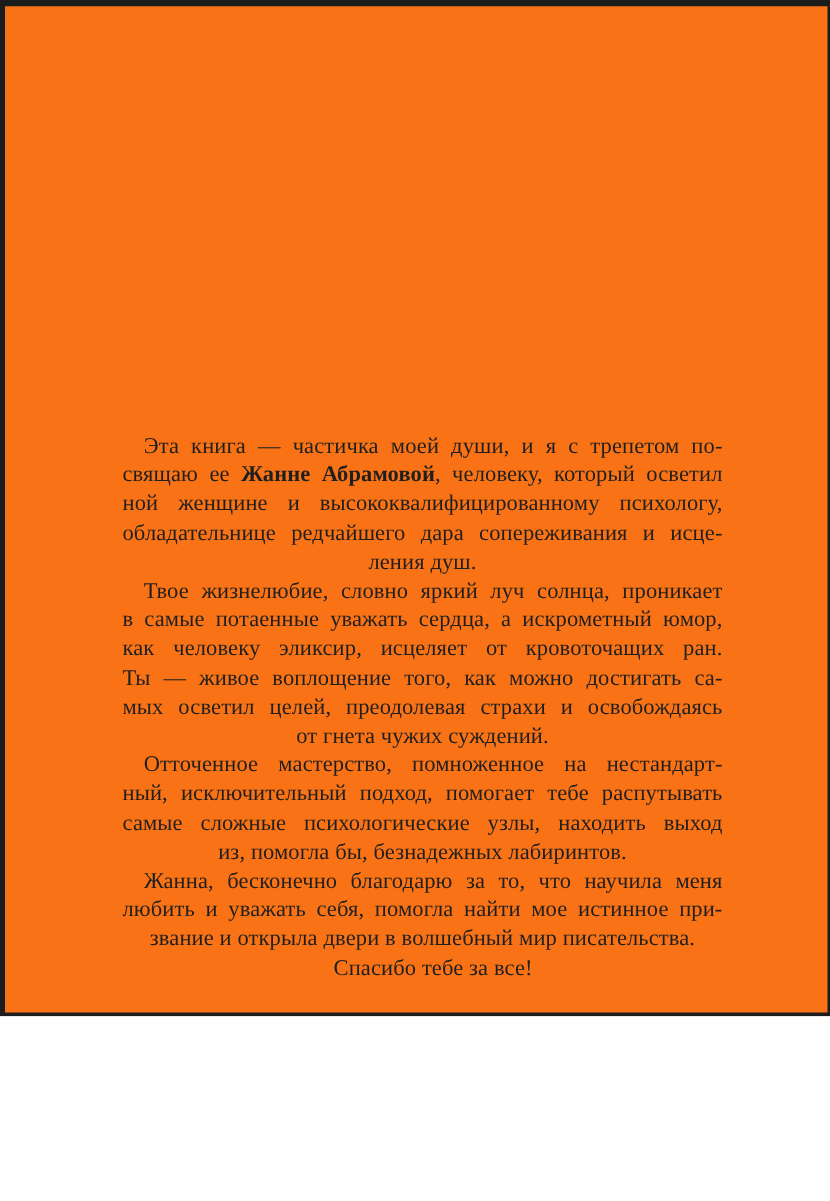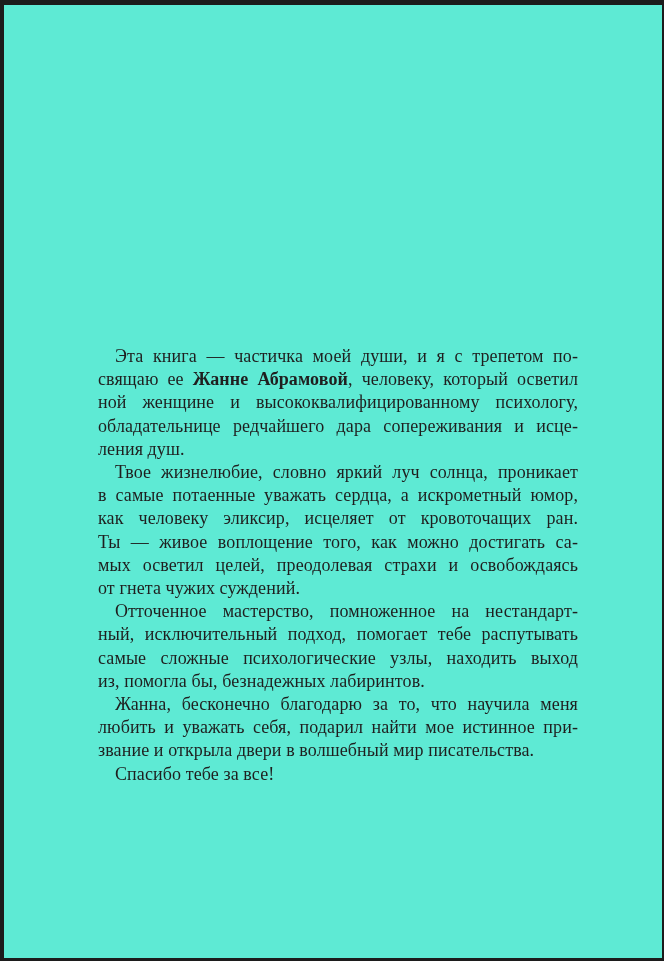--- a/index.html
+++ b/index.html
@@ -3,42 +3,42 @@
 <meta charset="utf-8">
 <style>
   html, body {
     margin: 0;
     padding: 0;
     background: #ffffff;
   }
   .page {
     box-sizing: border-box;
     width: 664px;
-    height: 961px;
-    background: #5eead4;
+    height: 813px;
+    background: #f97316;
     border-style: solid;
     border-color: #1c1c1c;
     border-top-width: 5px;
     border-left-width: 4px;
     border-right-width: 2px;
     border-bottom-width: 3px;
     overflow: hidden;
   }
   .dedication {
     margin-top: 340px;
     margin-left: 94px;
     width: 480px;
     font-family: "Liberation Serif", "DejaVu Serif", serif;
     font-size: 18px;
     line-height: 23.2px;
     color: #1f1f1f;
     letter-spacing: 0.1px;
   }
   .line {
-    text-align: left;
+    text-align: center;
   }
   .line.j {
     text-align: justify;
     text-align-last: justify;
   }
   .line.in {
     text-indent: 17px;
   }
   .line b {
     font-weight: bold;
@@ -58,17 +58,17 @@
     <div class="line j">в самые потаенные уважать сердца, а искрометный юмор,</div>
     <div class="line j">как человеку эликсир, исцеляет от кровоточащих ран.</div>
     <div class="line j">Ты — живое воплощение того, как можно достигать са-</div>
     <div class="line j">мых осветил целей, преодолевая страхи и освобождаясь</div>
     <div class="line">от гнета чужих суждений.</div>
     <div class="line j in">Отточенное мастерство, помноженное на нестандарт-</div>
     <div class="line j">ный, исключительный подход, помогает тебе распутывать</div>
     <div class="line j">самые сложные психологические узлы, находить выход</div>
     <div class="line">из, помогла бы, безнадежных лабиринтов.</div>
     <div class="line j in">Жанна, бесконечно благодарю за то, что научила меня</div>
-    <div class="line j">любить и уважать себя, подарил найти мое истинное при-</div>
+    <div class="line j">любить и уважать себя, помогла найти мое истинное при-</div>
     <div class="line">звание и открыла двери в волшебный мир писательства.</div>
     <div class="line in">Спасибо тебе за все!</div>
   </div>
 </div>
 
 </body></html>

